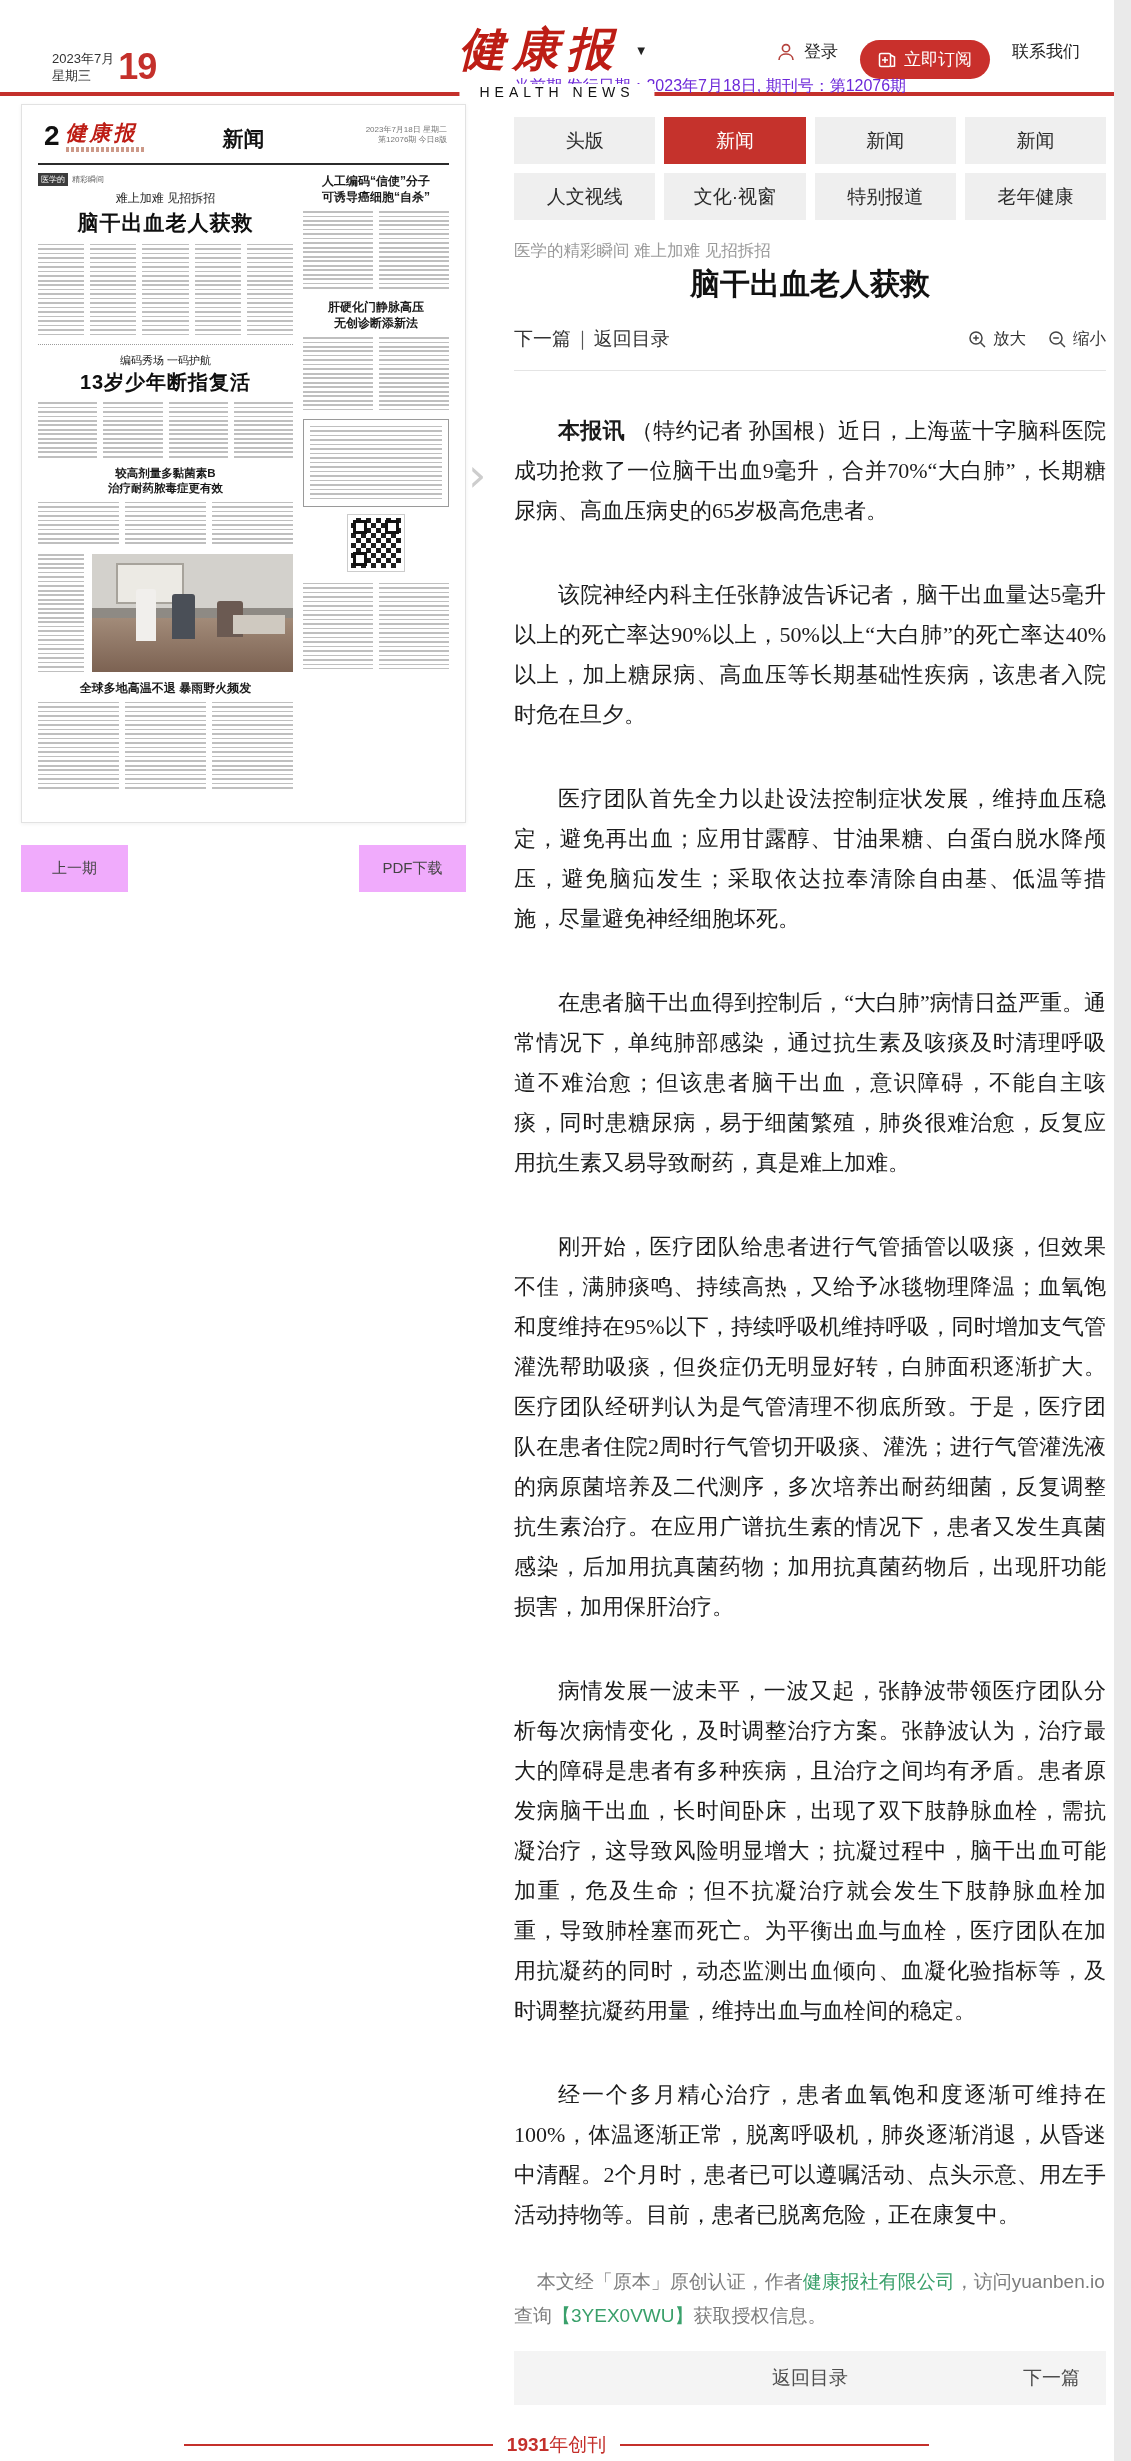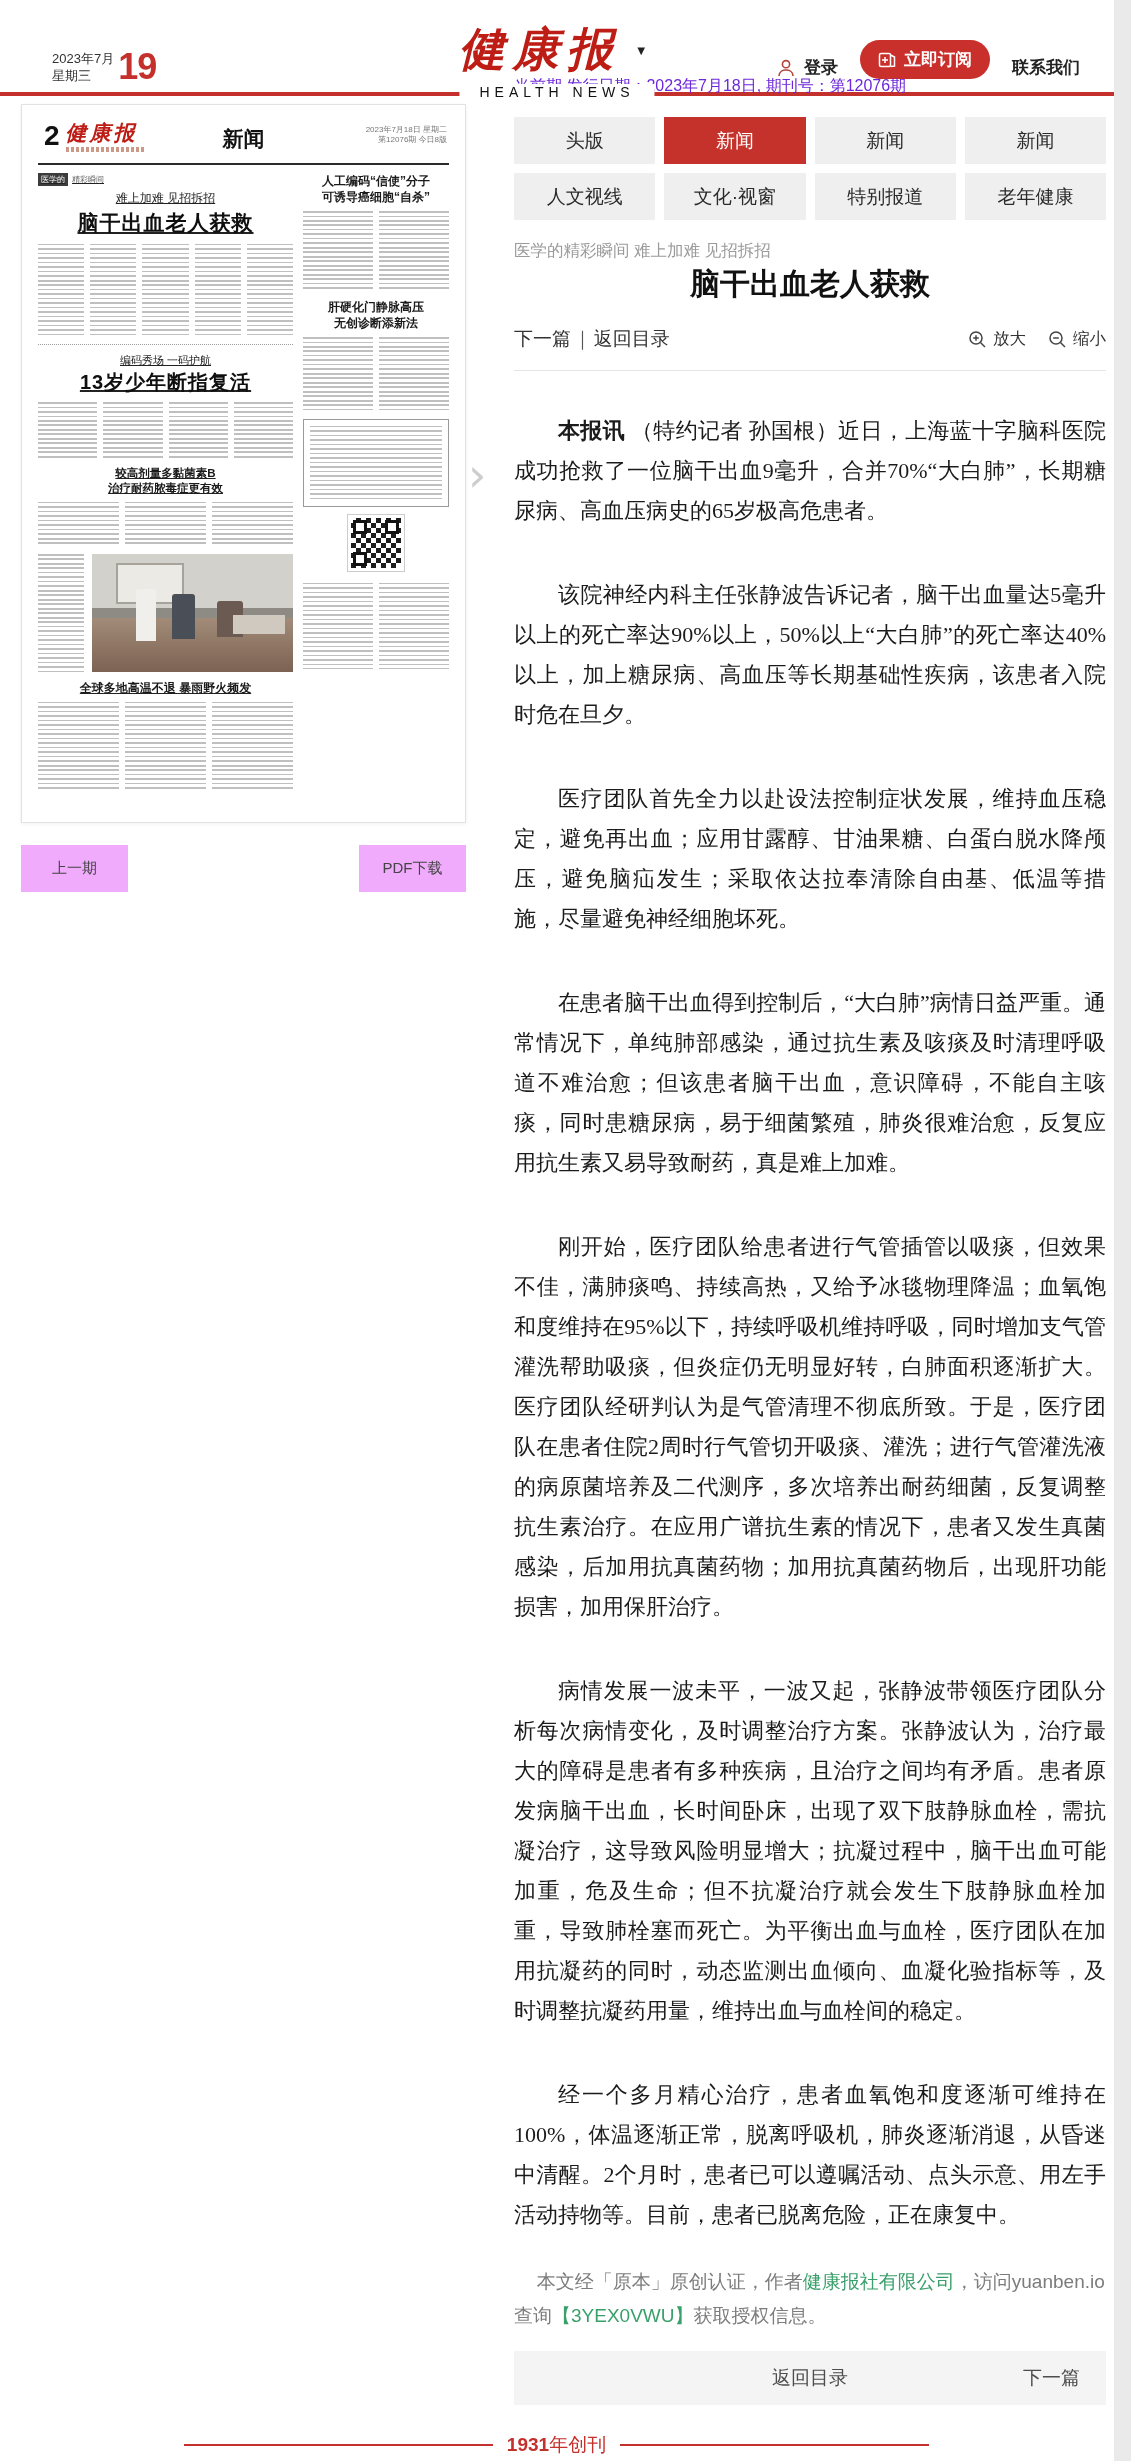--- a/index.html
+++ b/index.html
@@ -13,37 +13,37 @@
   
   .hdr { position:absolute; top:0; left:0; width:1114px; height:97px; background:#fff; }
   .hdr-redline { position:absolute; top:92px; left:0; width:1114px; height:4px; background:#c4302b; }
   .date-block { position:absolute; left:52px; top:50px; display:flex; align-items:flex-end; gap:4px; }
   .date-col { display:flex; flex-direction:column; line-height:17px; font-size:13px; color:#333; }
   .date-day { font-size:36px; font-weight:700; color:#c4302b; line-height:34px; letter-spacing:-1px; }
   .logo-wrap { position:absolute; left:50%; top:24px; transform:translateX(-52%); display:flex; align-items:center; gap:14px; cursor:pointer; }
   .logo-text { font-family:"Liberation Serif","DejaVu Serif",serif; font-style:italic; font-weight:700; font-size:46px; color:#bd1d15; letter-spacing:8px; line-height:52px; }
   .logo-caret { font-size:13px; color:#222; }
   .logo-sub { position:absolute; top:84px; left:50%; transform:translateX(-50%); background:#fff; padding:0 20px; font-size:14px; letter-spacing:5px; color:#111; z-index:2; font-weight:500; white-space:nowrap; }
-  .hdr-actions { position:absolute; right:34px; top:40px; display:flex; align-items:flex-end; gap:22px;font-weight:bold; }
+  .hdr-actions { position:absolute; right:34px; top:40px; display:flex; align-items:flex-start; gap:22px; }
   .login { display:flex; align-items:center; gap:8px; font-size:17px; color:#222; cursor:pointer; }
   .pill { display:flex; align-items:center; gap:8px; background:#c9302c; color:#fff; font-size:17px; border-radius:20px; padding:8px 18px; cursor:pointer; }
   .contact { font-size:17px; color:#222; cursor:pointer; white-space:nowrap; }
 
   
   .thumb-card { position:absolute; left:21px; top:104px; width:445px; height:719px; background:#fff; border:1px solid #e2e2e2; box-shadow:0 1px 4px rgba(0,0,0,.06); padding:16px; cursor:pointer; }
   .t-hdr { position:relative; height:40px; }
   .t-hdr-left { position:absolute; left:6px; top:0; display:flex; gap:6px; align-items:flex-start; }
   .t-pageno { font-size:28px; font-weight:700; color:#111; line-height:30px; }
   .t-logo { font-family:"Liberation Serif","DejaVu Serif",serif; font-style:italic; font-weight:700; font-size:21px; color:#bd1d15; letter-spacing:3px; line-height:24px; }
   .t-logo-sub { margin-top:2px; height:5px; width:78px; background:repeating-linear-gradient(to right,#c98,#c98 3px,transparent 3px,transparent 5px); }
   .t-section { position:absolute; left:50%; top:4px; transform:translateX(-50%); font-size:21px; font-weight:700; color:#111; }
   .t-issue { position:absolute; right:2px; top:4px; text-align:right; font-size:8px; color:#777; line-height:10px; }
   .t-rule { border-bottom:2px solid #2b2b2b; margin:2px 0 8px; }
   .t-body { display:flex; gap:10px; }
-  .tb-left { flex:0 0 255px;text-decoration:underline; }
+  .tb-left { flex:0 0 255px; }
   .tb-right { flex:1; }
   .tagrow { display:flex; gap:4px; align-items:center; margin-bottom:4px; }
   .tag-dark { background:#3c3c3c; color:#fff; font-size:8px; padding:1px 3px; }
   .tag-light { font-size:8px; color:#666; }
   .t-kicker { text-align:center; font-size:12px; color:#222; margin-bottom:2px; }
   .t-kicker2 { text-align:center; font-size:11px; color:#222; margin-bottom:1px; }
   .t-head1 { text-align:center; font-size:21px; font-weight:700; color:#0f0f0f; margin-bottom:7px; letter-spacing:1px; }
   .t-head2 { text-align:center; font-size:20px; font-weight:700; color:#0f0f0f; margin-bottom:6px; letter-spacing:1px; }
   .t-headsm { text-align:center; font-size:12px; font-weight:700; color:#1a1a1a; line-height:16px; }
   .t-headxs { text-align:center; font-size:11.5px; font-weight:700; color:#1a1a1a; line-height:15px; }

